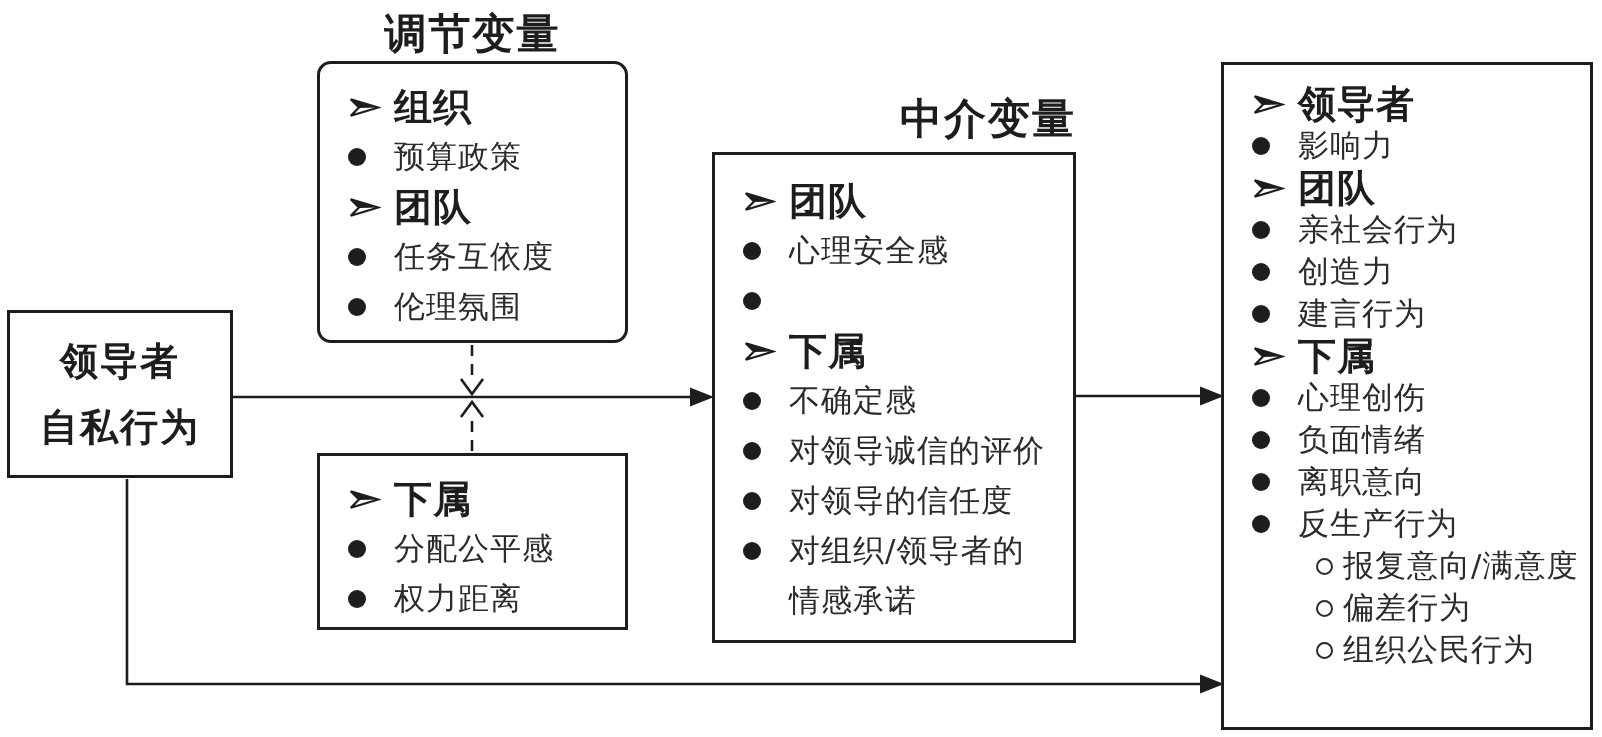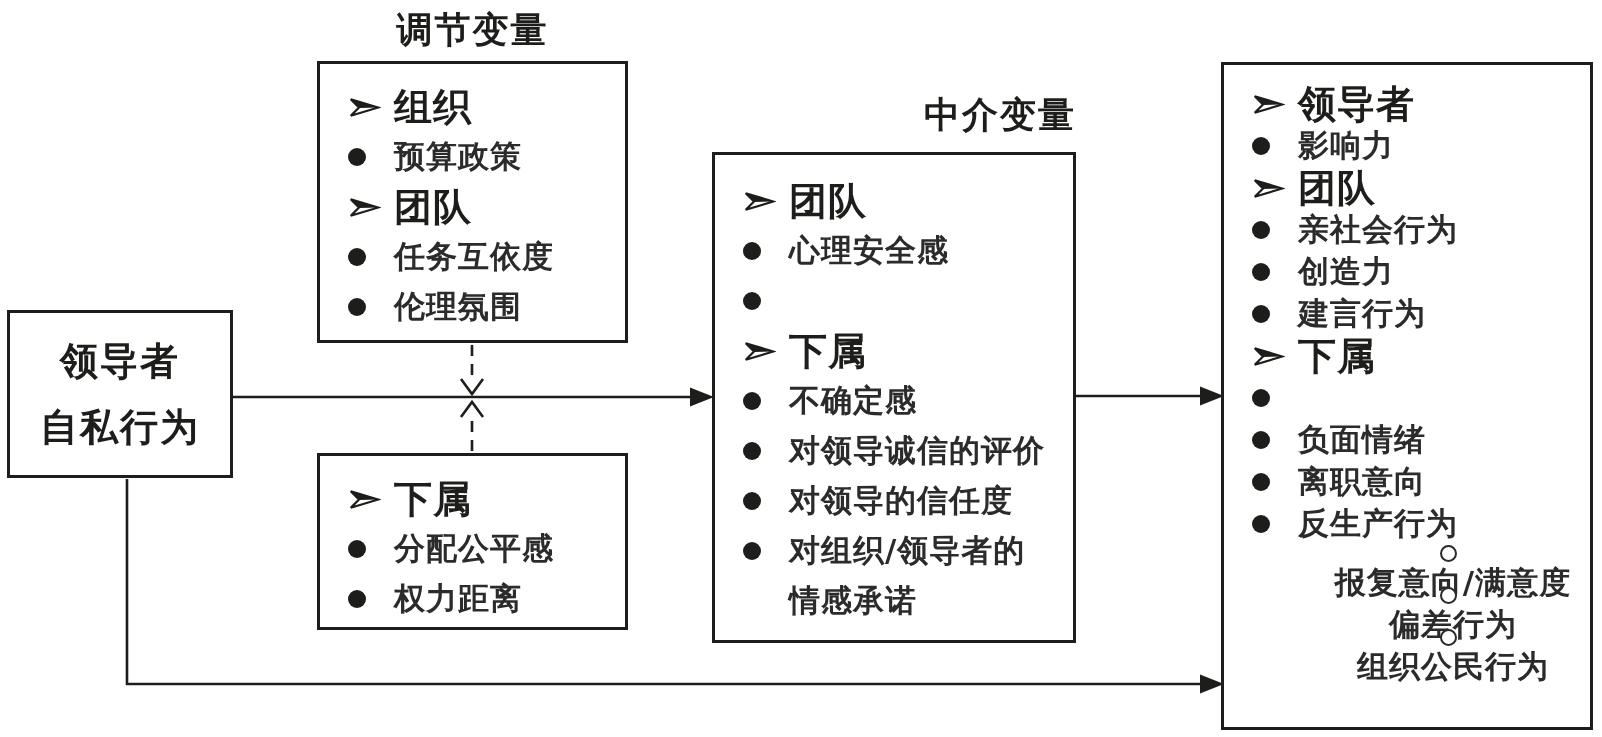--- a/index.html
+++ b/index.html
@@ -1,39 +1,39 @@
 <!DOCTYPE html>
 <html lang="zh"><head>
 <meta charset="utf-8">
 <style>
   html,body{margin:0;padding:0;background:#ffffff;}
   body{font-family:"DejaVu Sans","Liberation Sans",sans-serif;color:#1d1d1b;}
   .canvas{position:relative;width:1602px;height:737px;background:#ffffff;overflow:hidden;}
   .connectors{position:absolute;left:0;top:0;z-index:0;pointer-events:none;}
-  .fig-title{position:absolute;z-index:2;font-size:36px;font-weight:bold;text-align:center;
+  .fig-title{position:absolute;z-index:2;font-size:42px;font-weight:bold;text-align:center;
              letter-spacing:2px;white-space:nowrap;}
   #title-moderator{left:317px;top:6px;width:311px;}
   #title-mediator{left:712px;top:91px;width:364px;text-align:right;}
   #title-outcome{left:1221px;top:4px;width:372px;}
   .box{position:absolute;z-index:1;background:#ffffff;border:3px solid #1d1d1b;box-sizing:border-box;}
   #antecedent-box{left:7px;top:310px;width:226px;height:168px;
                   display:flex;flex-direction:column;justify-content:center;align-items:center;}
   #antecedent-box .bigline{font-size:38px;font-weight:bold;line-height:66px;letter-spacing:2px;}
-  #moderator-box{left:317px;top:61px;width:311px;height:282px;padding-top:18px;}
+  #moderator-box{left:317px;top:61px;width:311px;height:282px;padding-top:18px;border-radius:14px;}
   #sub-moderator-box{left:317px;top:453px;width:311px;height:177px;padding-top:18px;}
   #mediator-box{left:712px;top:152px;width:364px;height:491px;padding-top:21px;}
   #outcome-box{left:1221px;top:62px;width:372px;height:668px;padding-top:18px;}
   .row{display:flex;align-items:center;padding-left:28px;box-sizing:border-box;}
   .pitch50 .row{height:50px;}
   .pitch42 .row{height:42px;}
   .marker{flex:none;width:46px;display:flex;align-items:center;}
   .row.header .txt{font-size:38px;font-weight:bold;letter-spacing:1px;white-space:nowrap;}
-  .row.bullet .txt,.row.sub .txt,.row.cont .txt{font-size:31px;font-weight:700;color:#2b2b2b;
+  .row.bullet .txt,.row.sub .txt,.row.cont .txt{font-size:31px;font-weight:400;color:#2b2b2b;
       letter-spacing:1px;white-space:nowrap;}
-  .row.sub{padding-left:92px;flex-direction:column;}
+  .row.sub{padding-left:92px;}
   .row.sub .marker{width:27px;}
   .dot{width:18px;height:18px;border-radius:50%;background:#1d1d1b;display:inline-block;}
   .circ{width:15px;height:15px;border-radius:50%;border:2.5px solid #2b2b2b;display:inline-block;
         background:#fff;box-sizing:border-box;width:17px;height:17px;}
   .ah{width:33px;height:25px;display:block;}
 </style>
 </head>
 <body>
 
 <div class="canvas">
@@ -235,20 +235,21 @@
             <path d="M3 4 L33 13 L3 22 L12 13 Z" fill="#ffffff" stroke="#1d1d1b" stroke-width="2.4" stroke-linejoin="miter"></path>
             <path d="M3 4 L33 13 L12 13.5 Z" fill="#1d1d1b"></path>
           </svg>
         </span>
         <span class="txt">下属</span>
       </div>
       <div class="row bullet">
         <span class="marker">
           <span class="dot"></span>
         </span>
+        <span class="txt">心理创伤</span>
       </div>
       <div class="row bullet">
         <span class="marker">
           <span class="dot"></span>
         </span>
         <span class="txt">负面情绪</span>
       </div>
       <div class="row bullet">
         <span class="marker">
           <span class="dot"></span>

